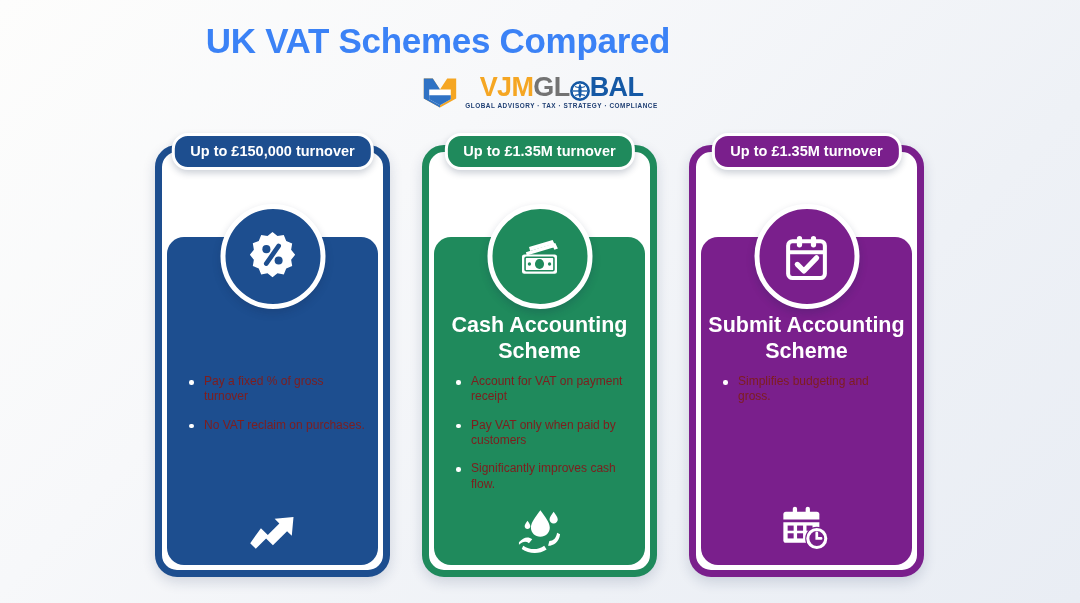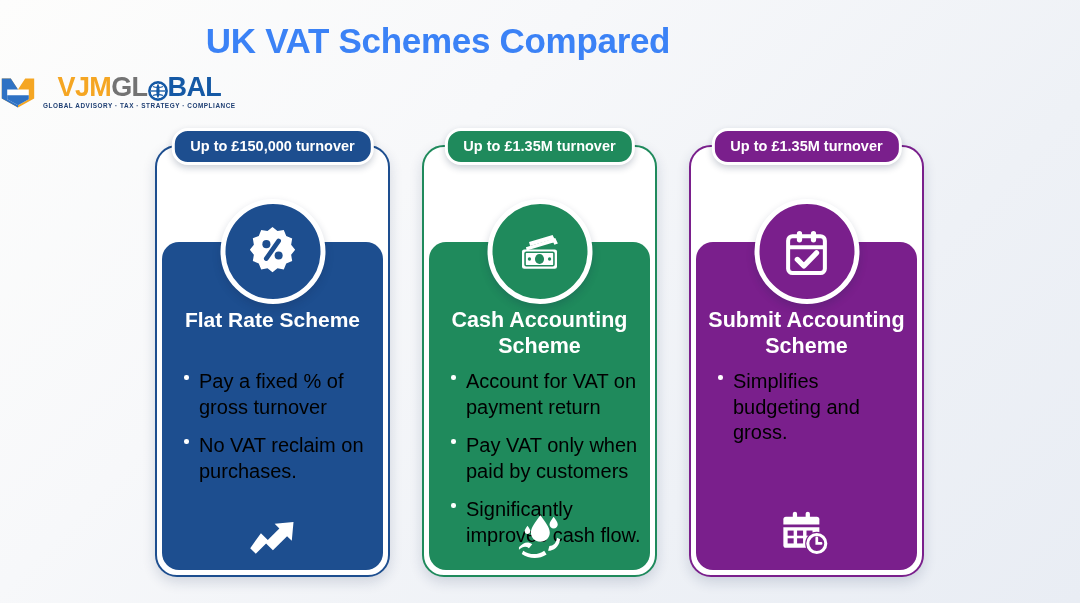--- a/index.html
+++ b/index.html
@@ -11,41 +11,41 @@
   }
   .stage{position:absolute;inset:0;}
 
   
   .page-title{
     position:absolute;top:21px;left:0;width:876px;text-align:center;
     font-size:35px;font-weight:bold;color:#3b82f6;letter-spacing:-0.3px;
   }
   .logo-wrap{
     position:absolute;top:74px;left:0;width:1080px;
-    display:flex;align-items:flex-start;
+    display:flex;justify-content:center;align-items:flex-start;
   }
   .logo{display:flex;align-items:center;gap:7px;}
   .logo-mark{width:36px;height:34px;flex:0 0 auto;}
   .logo-text{display:flex;flex-direction:column;align-items:center;line-height:1;}
   .logo-word{font-size:27px;font-weight:bold;letter-spacing:-0.6px;display:flex;align-items:center;}
   .logo-vjm{color:#f5a623;}
   .logo-gl{color:#737373;}
   .logo-globe{width:20px;height:20px;margin:0 0px;position:relative;top:1px;}
   .logo-bal{color:#1559a5;}
   .logo-tag{
     font-size:6.4px;font-weight:bold;color:#1f3f73;letter-spacing:0.55px;
     margin-top:2px;white-space:nowrap;
   }
 
   
   .cards{position:absolute;top:140px;left:0;width:1080px;height:440px;}
   .card{
     position:absolute;top:5px;width:235px;height:432px;
     border-radius:22px;background:#ffffff;
-    box-sizing:border-box;border:2px solid #701a75;
+    box-sizing:border-box;border:7px solid #701a75;
     box-shadow:0 5px 13px rgba(25,45,85,.16);
     padding-left:25px;
   }
   .card.c1{left:155px;border-color:#1d4e8f;}
   .card.c2{left:422px;border-color:#1f8a5c;}
   .card.c3{left:689px;border-color:#7a1f8c;}
 
   .badge{
     position:absolute;top:-19px;left:50%;transform:translateX(-50%);
     padding:7px 16px 8px;border-radius:16px;color:#fff;
@@ -84,21 +84,21 @@
     line-height:1.21;z-index:3;
   }
   .c1 .card-title{font-size:21px;}
 
   .bullets{
     position:absolute;left:26px;right:14px;top:222px;
     margin:0;padding:0;list-style:none;z-index:3;
   }
   .bullets li{
     position:relative;padding-left:16px;margin-bottom:13px;
-    color:#000000;font-size:20px;line-height:1.28;
+    color:#7f1d1d;font-size:12px;line-height:1.28;
   }
   .bullets li::before{
     content:"";position:absolute;left:1px;top:6px;
     width:4.5px;height:4.5px;border-radius:50%;background:#ffffff;
   }
 
   .bottom-icon{
     position:absolute;left:0;right:0;bottom:17px;
     display:flex;justify-content:center;z-index:3;
   }
@@ -147,21 +147,20 @@
       <div class="badge">Up to £150,000 turnover</div>
       <div class="panel"></div>
       <div class="icon-circle">
         <svg viewBox="0 0 64 64">
           <path fill="#ffffff" d="M32 3.5l5.7 4.6 7.2-1.2 2.8 6.8 6.8 2.8-1.2 7.2 4.6 5.7-4.6 5.7 1.2 7.2-6.8 2.8-2.8 6.8-7.2-1.2L32 55l-5.7-4.3-7.2 1.2-2.8-6.8-6.8-2.8 1.2-7.2L6.1 29.3l4.6-5.7-1.2-7.2 6.8-2.8 2.8-6.8 7.2 1.2z"></path>
           <circle cx="25" cy="23" r="4.6" fill="#1d4e8f"></circle>
           <circle cx="39" cy="36" r="4.6" fill="#1d4e8f"></circle>
           <rect x="29.3" y="14.5" width="5.3" height="30" rx="2.6" transform="rotate(35 32 29.5)" fill="#1d4e8f"></rect>
         </svg>
       </div>
-      <div class="card-title">Flat Rate Scheme</div>
       <ul class="bullets">
         <li>Pay a fixed % of gross turnover</li>
         <li>No VAT reclaim on purchases.</li>
       </ul>
       <div class="bottom-icon">
         <svg viewBox="0 0 64 56">
           <path fill="#ffffff" d="M6 44.5l6.5 6.5 12-12 8 8 16.5-16.5 5.5 5.5 2-22-22 2 5.5 5.5-13.5 13.5-8-8z"></path>
         </svg>
       </div>
     </div>
@@ -175,21 +174,21 @@
           <path fill="#ffffff" d="M16.5 26.5L50 16l3 6.4-4 1.2-1.2-2.6-30.4 9.4z"></path>
           <rect x="12" y="29" width="40" height="22" rx="2.5" fill="#ffffff"></rect>
           <rect x="15.5" y="32.2" width="33" height="15.6" rx="1.4" fill="none" stroke="#1f8a5c" stroke-width="1.8"></rect>
           <ellipse cx="32" cy="40" rx="5.2" ry="5.8" fill="#1f8a5c"></ellipse>
           <circle cx="20.5" cy="40" r="1.9" fill="#1f8a5c"></circle>
           <circle cx="43.5" cy="40" r="1.9" fill="#1f8a5c"></circle>
         </svg>
       </div>
       <div class="card-title">Cash Accounting Scheme</div>
       <ul class="bullets">
-        <li>Account for VAT on payment return</li>
+        <li>Account for VAT on payment receipt</li>
         <li>Pay VAT only when paid by customers</li>
         <li>Significantly improves cash flow.</li>
       </ul>
       <div class="bottom-icon">
         <svg viewBox="0 0 64 56">
           <path fill="#ffffff" d="M33 6c-6 8-11 14.5-11 20.5 0 6 4.9 10.5 11 10.5s11-4.5 11-10.5C44 20.5 39 14 33 6z"></path>
           <path fill="#ffffff" d="M48.5 8c-2.6 3.6-4.8 6.4-4.8 9 0 2.7 2.1 4.6 4.8 4.6s4.8-1.9 4.8-4.6c0-2.6-2.2-5.4-4.8-9z"></path>
           <path fill="#ffffff" d="M18 18.5c-1.8 2.5-3.3 4.5-3.3 6.3 0 1.9 1.5 3.2 3.3 3.2s3.3-1.3 3.3-3.2c0-1.8-1.5-3.8-3.3-6.3z"></path>
           <path fill="#ffffff" d="M8 43.5c5.5-6.5 11-7 15.5-3.5l-3.8 4.5C16 41.8 12.5 42.4 8 46.5z"></path>
           <path fill="#ffffff" d="M56 34c-1 9-7.5 13.5-14 13.5l1.5-5.5c4.5 0 8-3 9-9.5z"></path>

